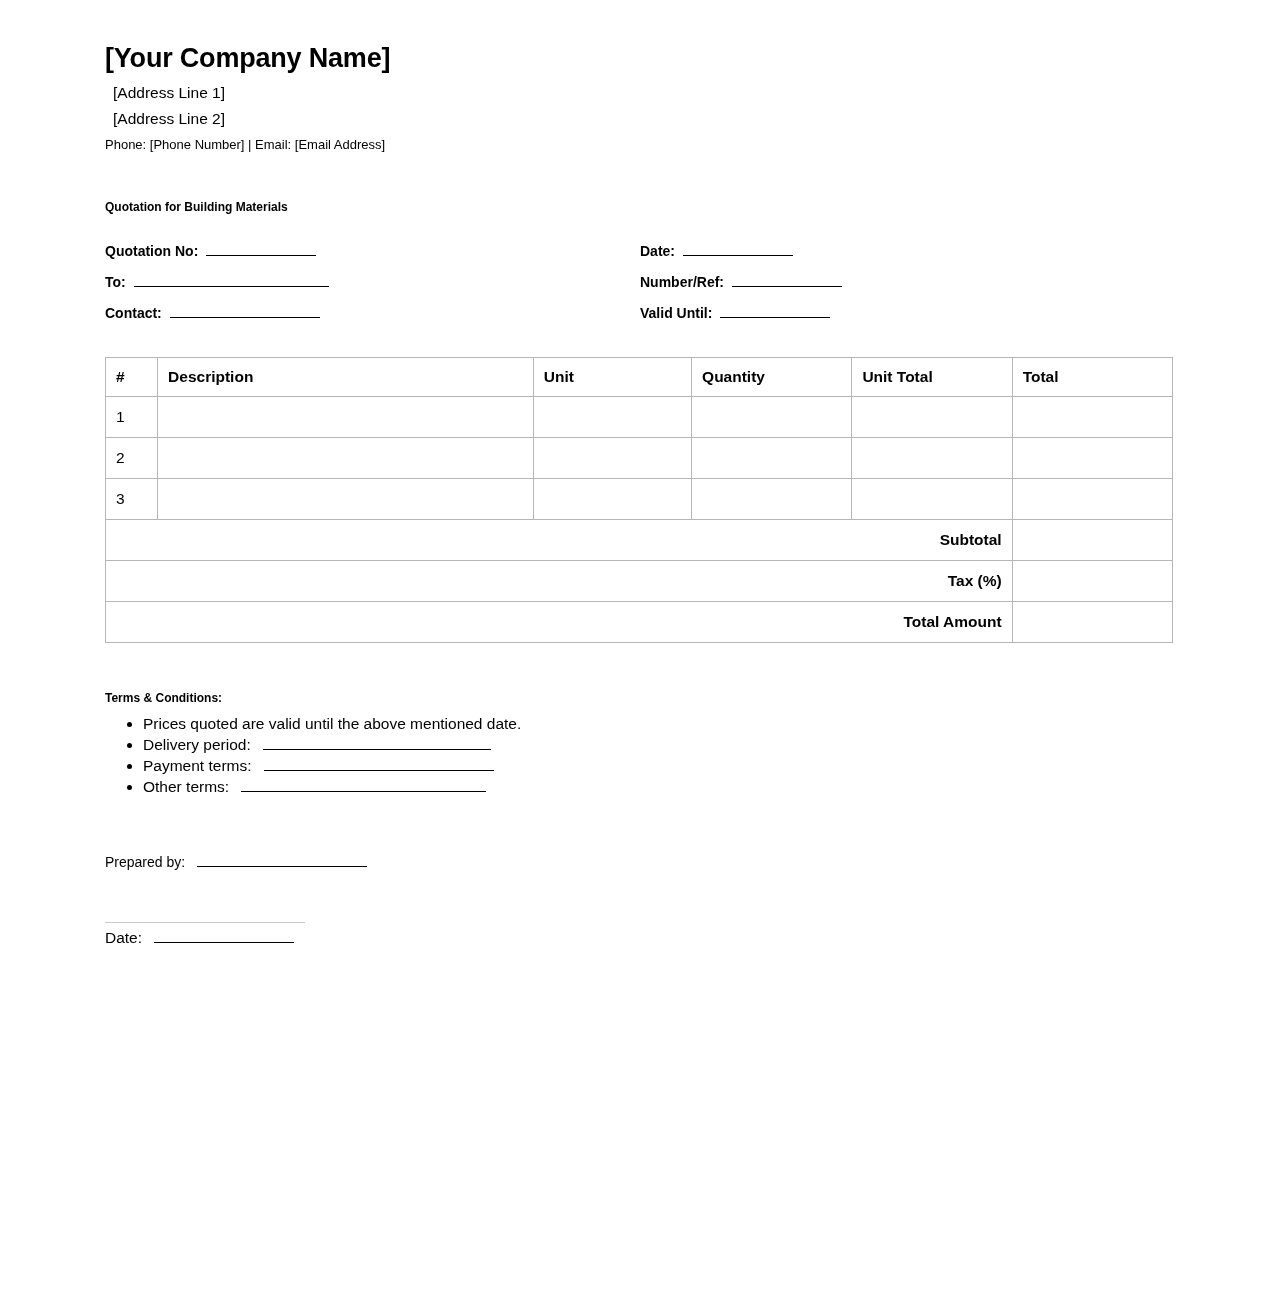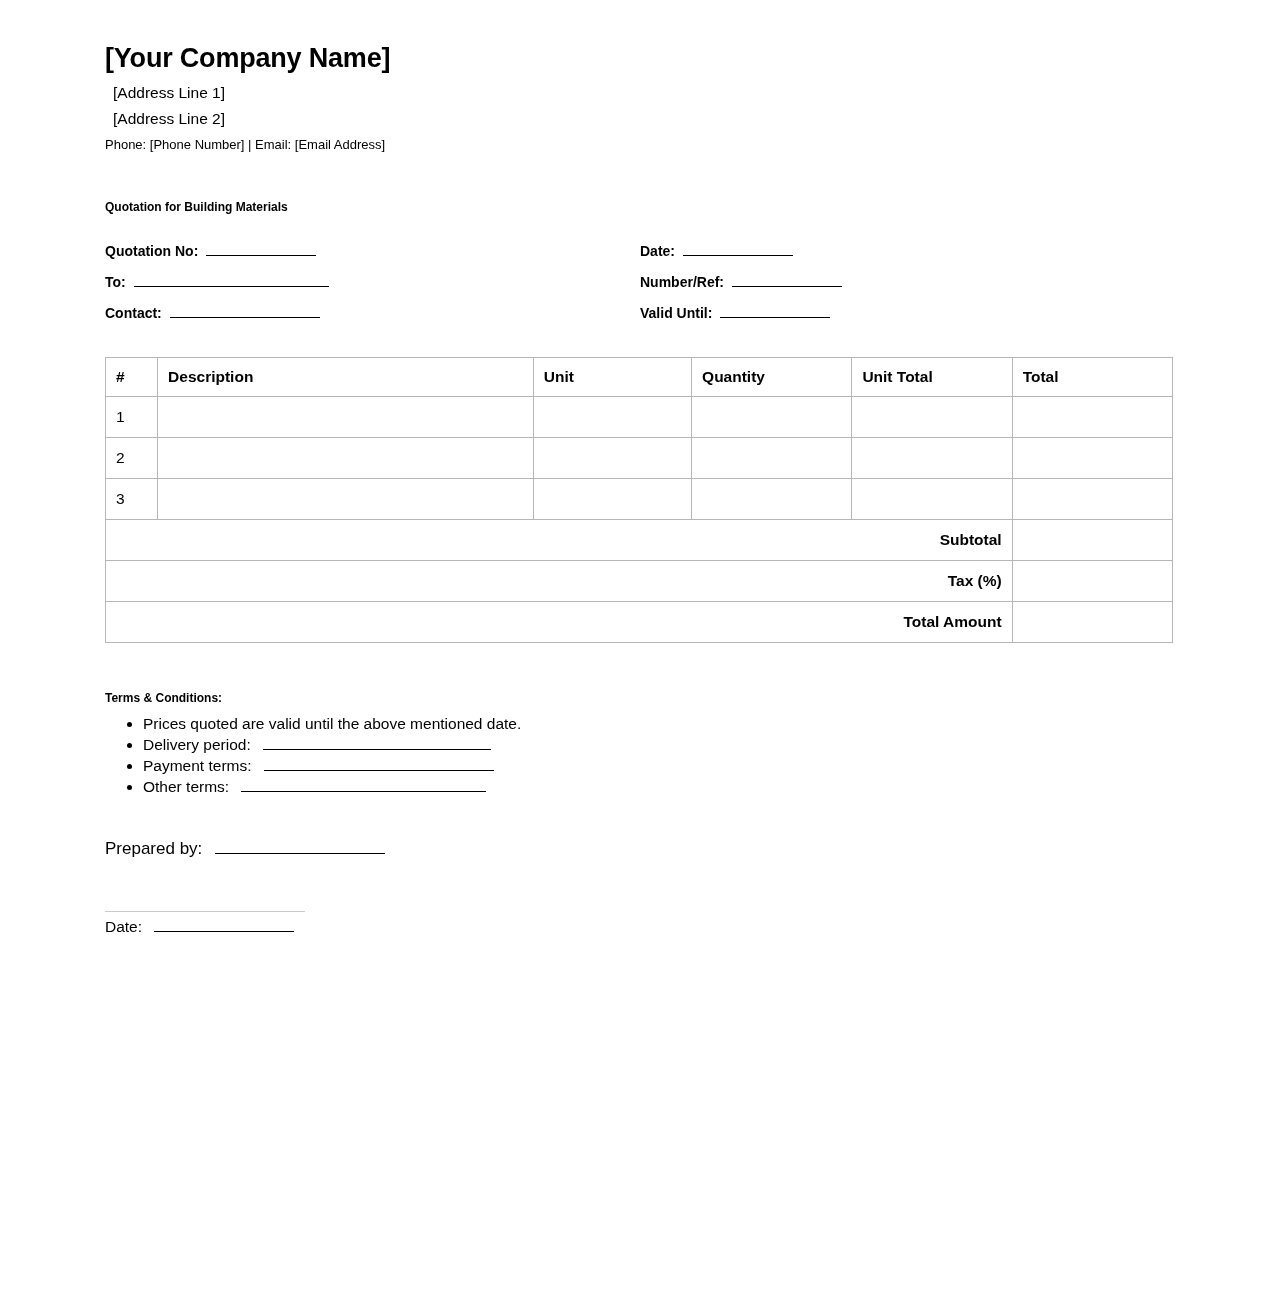--- a/index.html
+++ b/index.html
@@ -123,22 +123,22 @@
     font-size: 15.5px;
     line-height: 21px;
     margin: 0;
   }
   .fill-240 { width: 228px; }
   .fill-230 { width: 230px; }
   .fill-245 { width: 245px; }
 
   
   .prepared {
-    font-size: 17px;
-    margin-top: 42px;
+    font-size: 14px;
+    margin-top: 56px;
   }
   .fill-170 { width: 170px; }
   .sig-line {
     margin-top: 52px;
     width: 200px;
     border-top: 1px solid #c9c9c9;
   }
   .date-final {
     font-size: 15.5px;
     margin-top: 6px;

